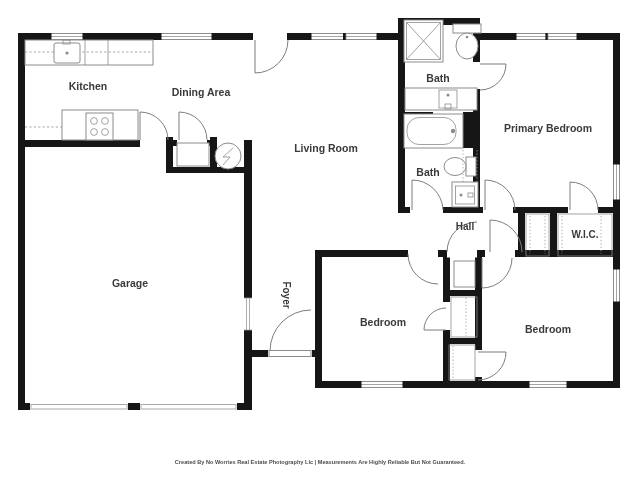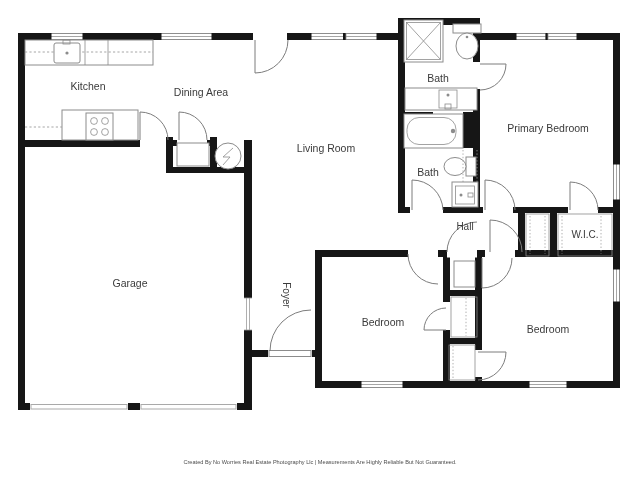--- a/index.html
+++ b/index.html
@@ -1,17 +1,17 @@
 <!DOCTYPE html>
 <html><head>
 <meta charset="utf-8">
 <style>
   html,body{margin:0;padding:0;background:#ffffff;}
   .canvas{position:relative;width:640px;height:480px;background:#14b8a6;overflow:hidden;
-          font-family:"Liberation Sans", sans-serif;}
+          font-family:"Liberation Sans", sans-serif;font-weight:bold;}
   svg{display:block;}
   .wall{fill:#161616;stroke:none;}
   .open{fill:#ffffff;stroke:none;}
   .jamb{stroke:#9a9a9a;stroke-width:0.8;}
   .win{fill:#ffffff;stroke:#8f8f8f;stroke-width:0.8;}
   .winline{stroke:#8f8f8f;stroke-width:0.8;}
   .wincap{fill:#161616;}
   .fix{fill:#ffffff;stroke:#8c8c8c;stroke-width:1;}
   .fixthin{fill:none;stroke:#8c8c8c;stroke-width:0.8;}
   .door{fill:none;stroke:#7d7d7d;stroke-width:1;}

